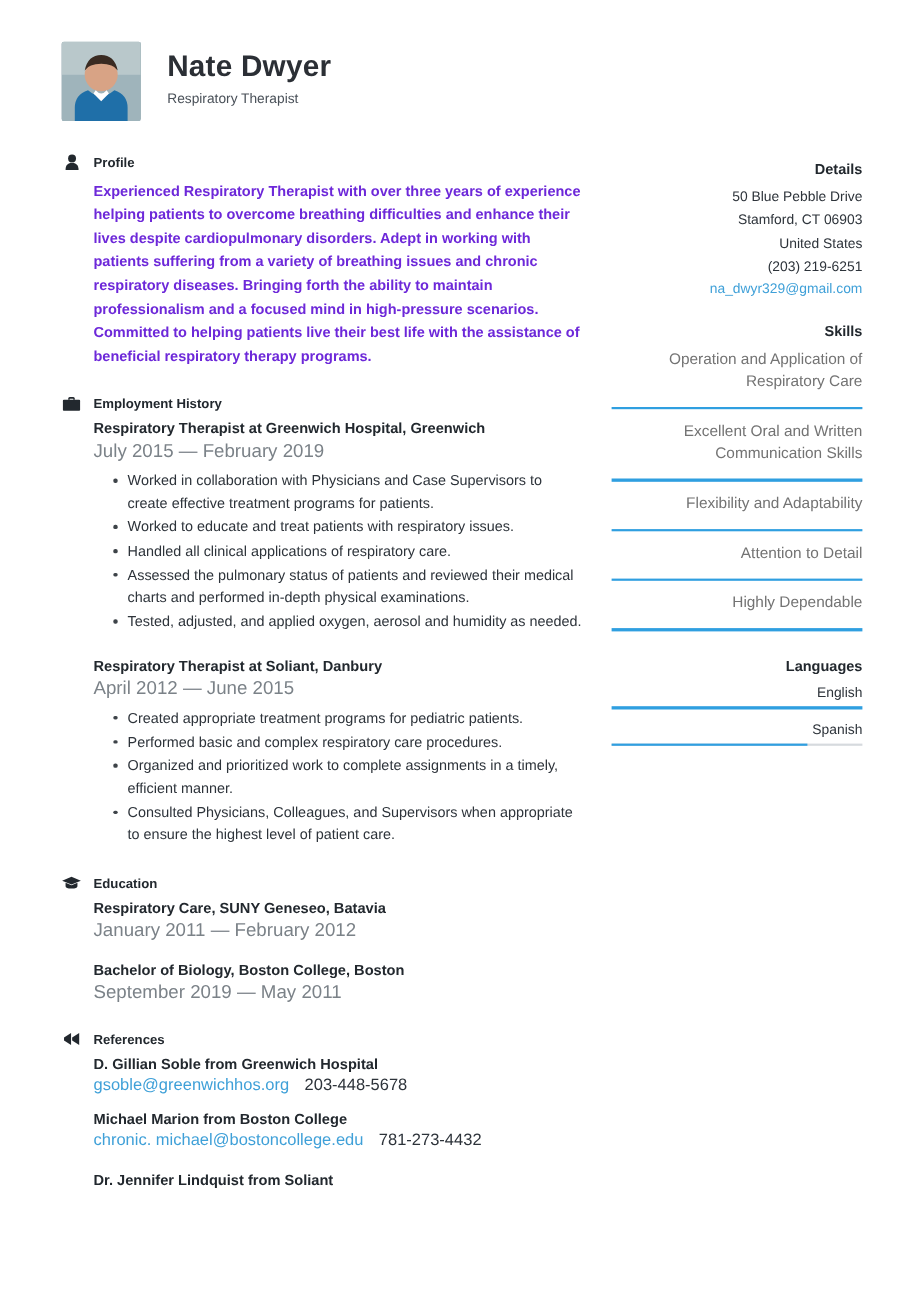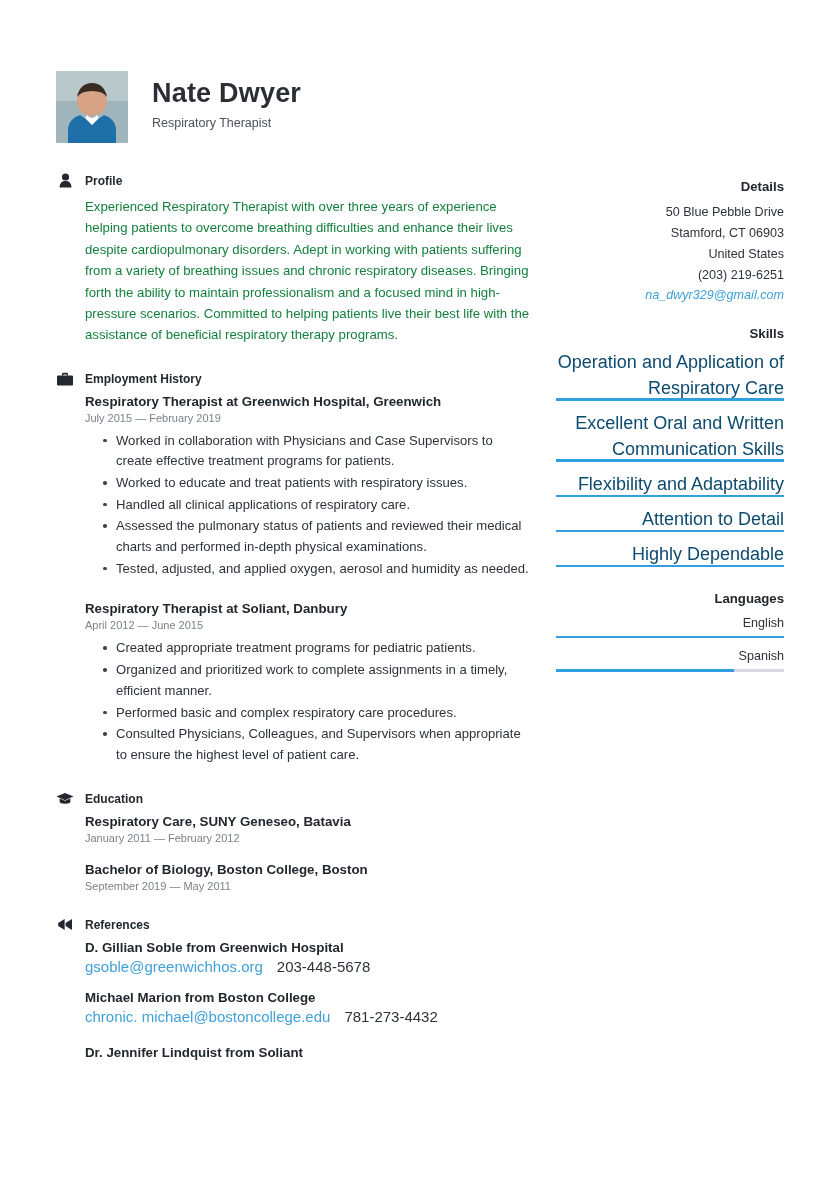--- a/index.html
+++ b/index.html
@@ -11,21 +11,20 @@
     font-family: "Liberation Sans", sans-serif;
     color: #22282e;
     position: relative;
     overflow: hidden;
   }
   .page {
     position: relative;
     width: 840px;
     height: 1063px;
     padding: 38px 56px 0 56px;
-    margin-top: 33px;
   }
 
   
   .header {
     display: flex;
     align-items: flex-start;
     gap: 24px;
     margin-bottom: 30px;
   }
   .avatar {
@@ -77,33 +76,34 @@
   .sec-title {
     font-size: 12px;
     font-weight: bold;
     color: #22282e;
   }
   .sec-body { padding-left: 29px; }
 
   .paragraph {
     font-size: 13.2px;
     line-height: 1.62;
-    color: #15803d;
+    color: #6d28d9;
+    font-weight: bold;
   }
 
   .entry { margin-bottom: 17px; }
   .entry:last-child { margin-bottom: 0; }
   .entry-title {
     font-size: 13.3px;
     font-weight: bold;
     color: #22282e;
     margin-bottom: 3px;
   }
   .entry-date {
-    font-size: 11px;
+    font-size: 17px;
     color: #7b8288;
     margin-bottom: 7px;
   }
   ul.bullets {
     list-style: none;
     margin: 0;
     padding: 0 0 0 16px;
   }
   ul.bullets li {
     font-size: 13.1px;
@@ -153,28 +153,27 @@
     font-size: 12.6px;
     line-height: 1.66;
     color: #2d333a;
   }
   .side-link {
     font-size: 12.6px;
     color: #3fa0d8;
     text-decoration: none;
     display: block;
     margin-top: 2px;
-    font-style: italic;
   }
 
   .skill {
-    font-size: 18px;
+    font-size: 14px;
     line-height: 1.45;
-    color: #0c4a6e;
-    padding-bottom: 0;
+    color: #737373;
+    padding-bottom: 16px;
     margin-bottom: 9px;
     position: relative;
   }
   .bar {
     position: absolute;
     left: 0;
     bottom: 0;
     height: 2.5px;
     width: 100%;
     background: #d6dade;
@@ -256,22 +255,22 @@
               <li>Assessed the pulmonary status of patients and reviewed their medical charts and performed in-depth physical examinations.</li>
               <li>Tested, adjusted, and applied oxygen, aerosol and humidity as needed.</li>
             </ul>
           </div>
 
           <div class="entry">
             <div class="entry-title">Respiratory Therapist at Soliant, Danbury</div>
             <div class="entry-date">April 2012 — June 2015</div>
             <ul class="bullets">
               <li>Created appropriate treatment programs for pediatric patients.</li>
+              <li>Performed basic and complex respiratory care procedures.</li>
               <li>Organized and prioritized work to complete assignments in a timely, efficient manner.</li>
-              <li>Performed basic and complex respiratory care procedures.</li>
               <li>Consulted Physicians, Colleagues, and Supervisors when appropriate to ensure the highest level of patient care.</li>
             </ul>
           </div>
 
         </div>
       </div>
 
       <div class="section">
         <div class="sec-head">
           <span class="sec-icon">

